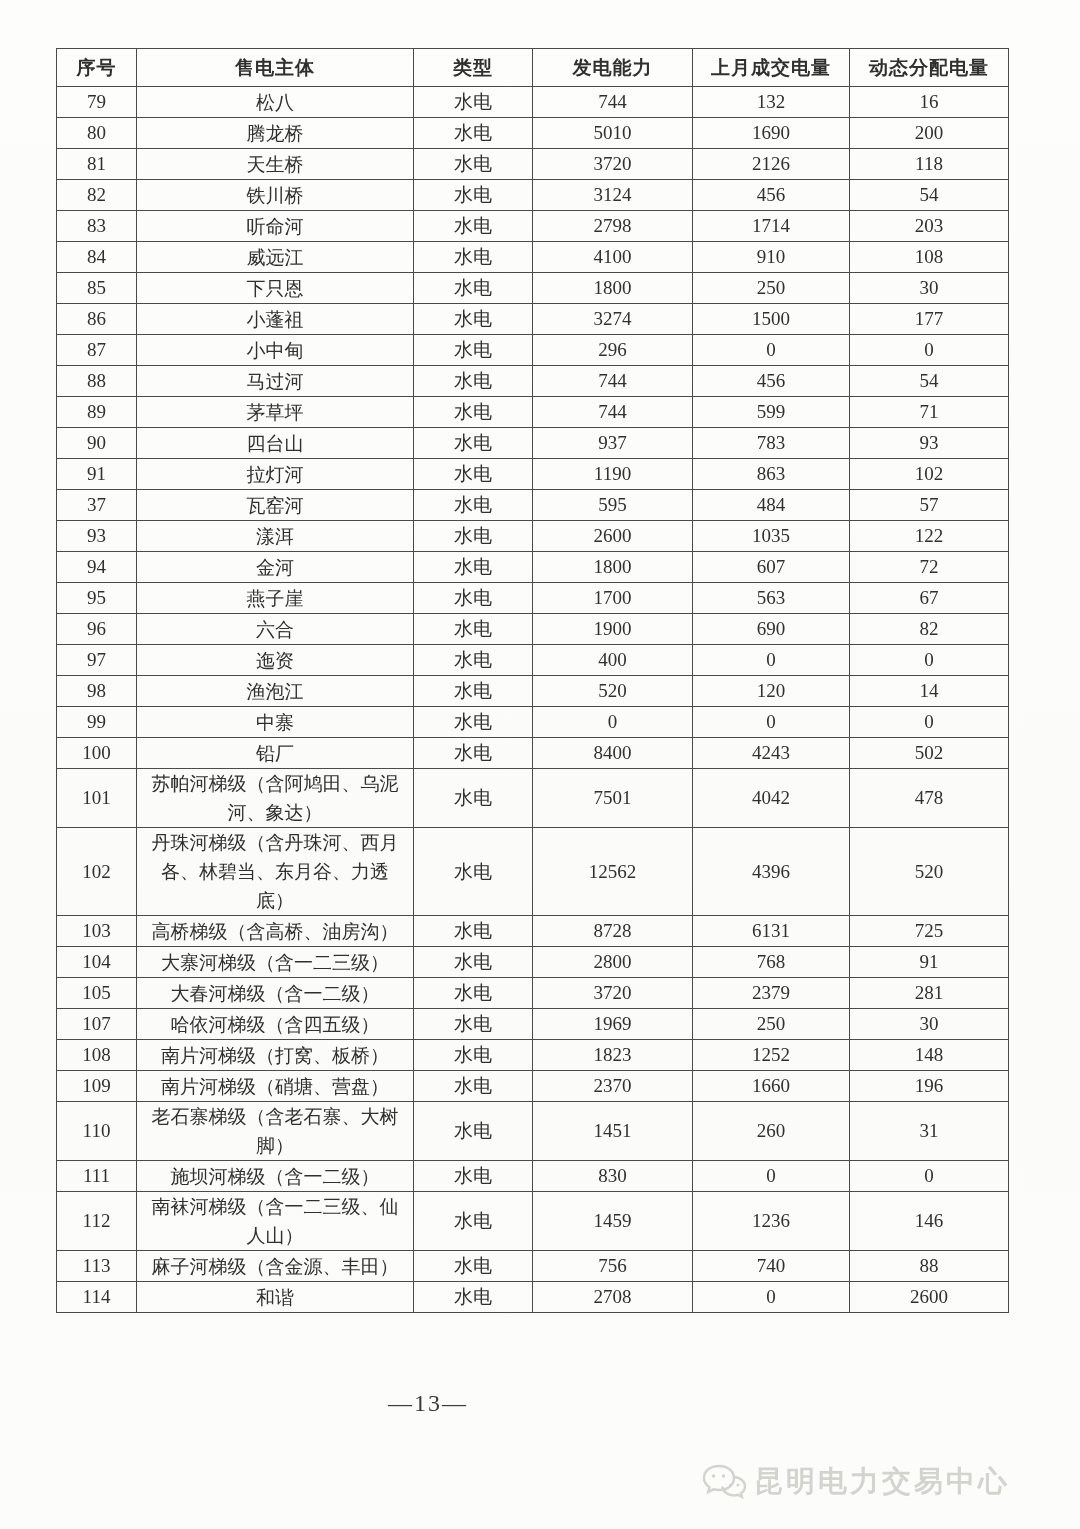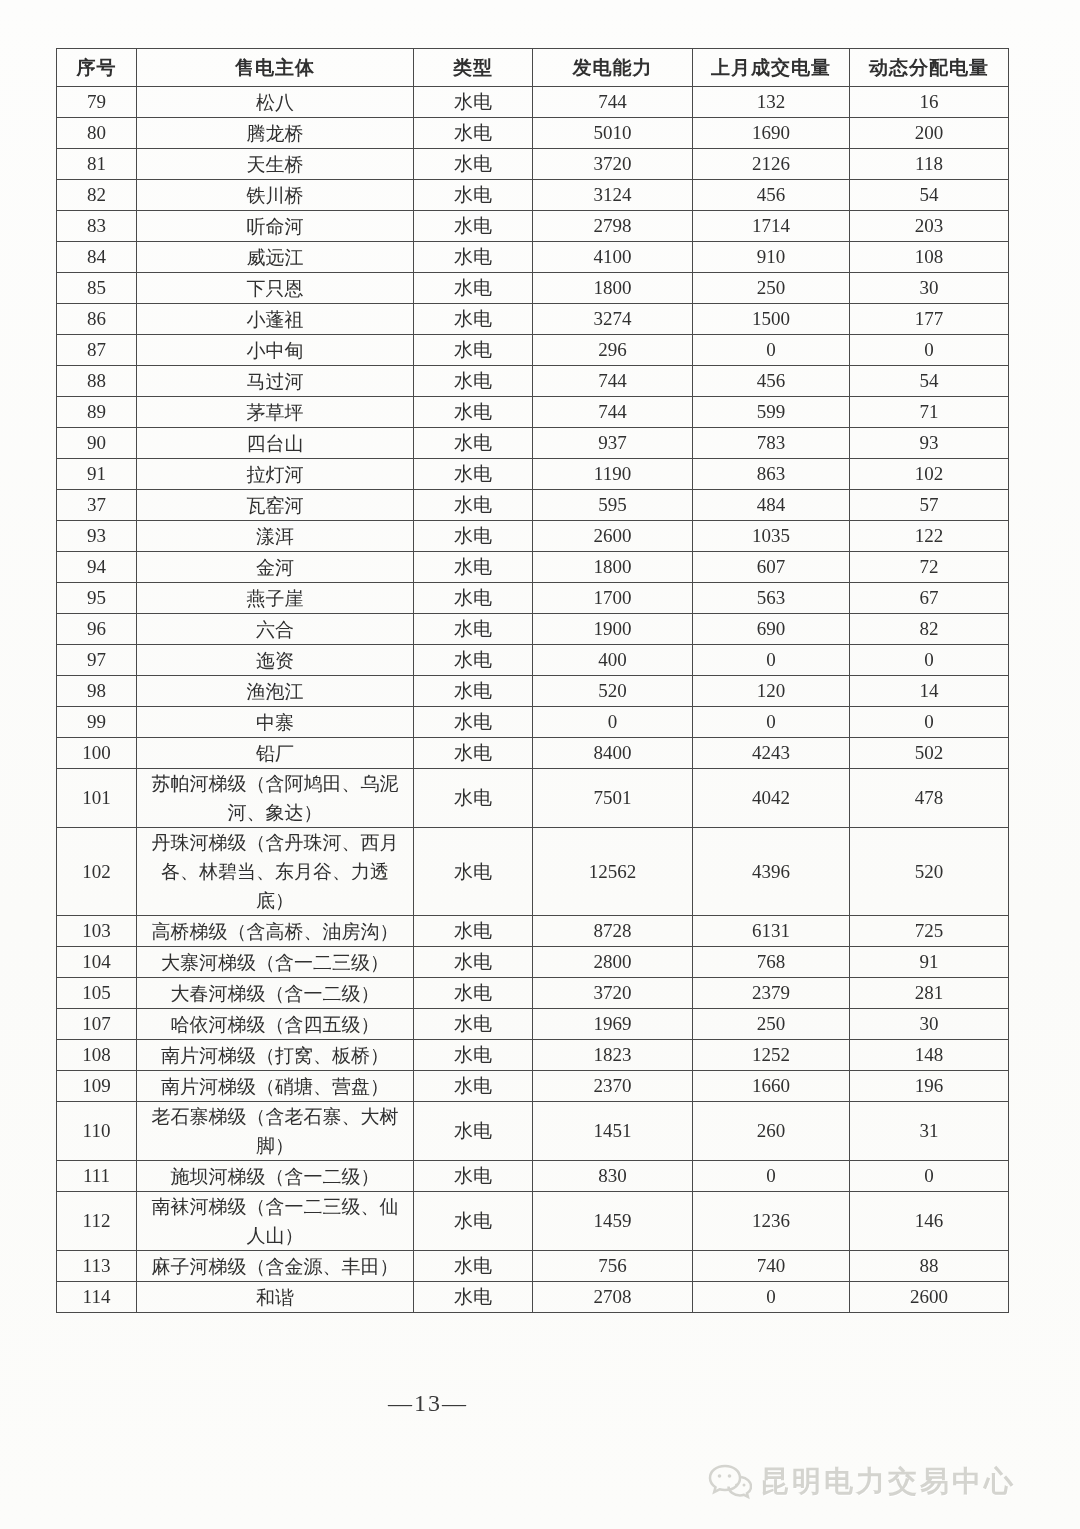--- a/index.html
+++ b/index.html
@@ -50,21 +50,21 @@
     left: 0;
     top: 1390px;
     width: 856px;
     text-align: center;
     font-size: 24px;
     letter-spacing: 2px;
     color: #3a3a3a;
   }
   .watermark {
     position: absolute;
-    right: 64px;
+    right: 70px;
     top: 1462px;
     display: flex;
     align-items: center;
     gap: 8px;
     color: #d4d4cf;
     font-size: 29px;
     letter-spacing: 3px;
     font-weight: bold;
     text-shadow: 0.5px 0.5px 0 #ffffff;
     user-select: none;

